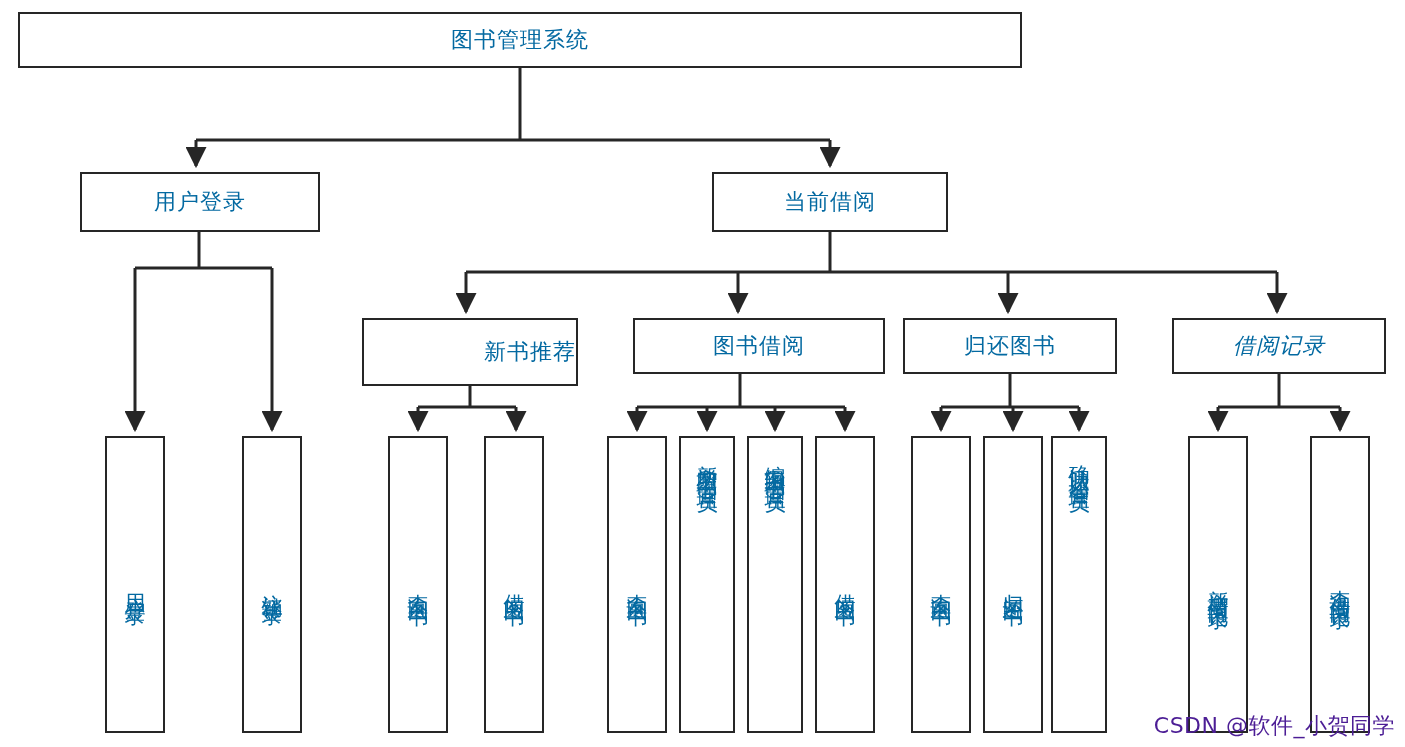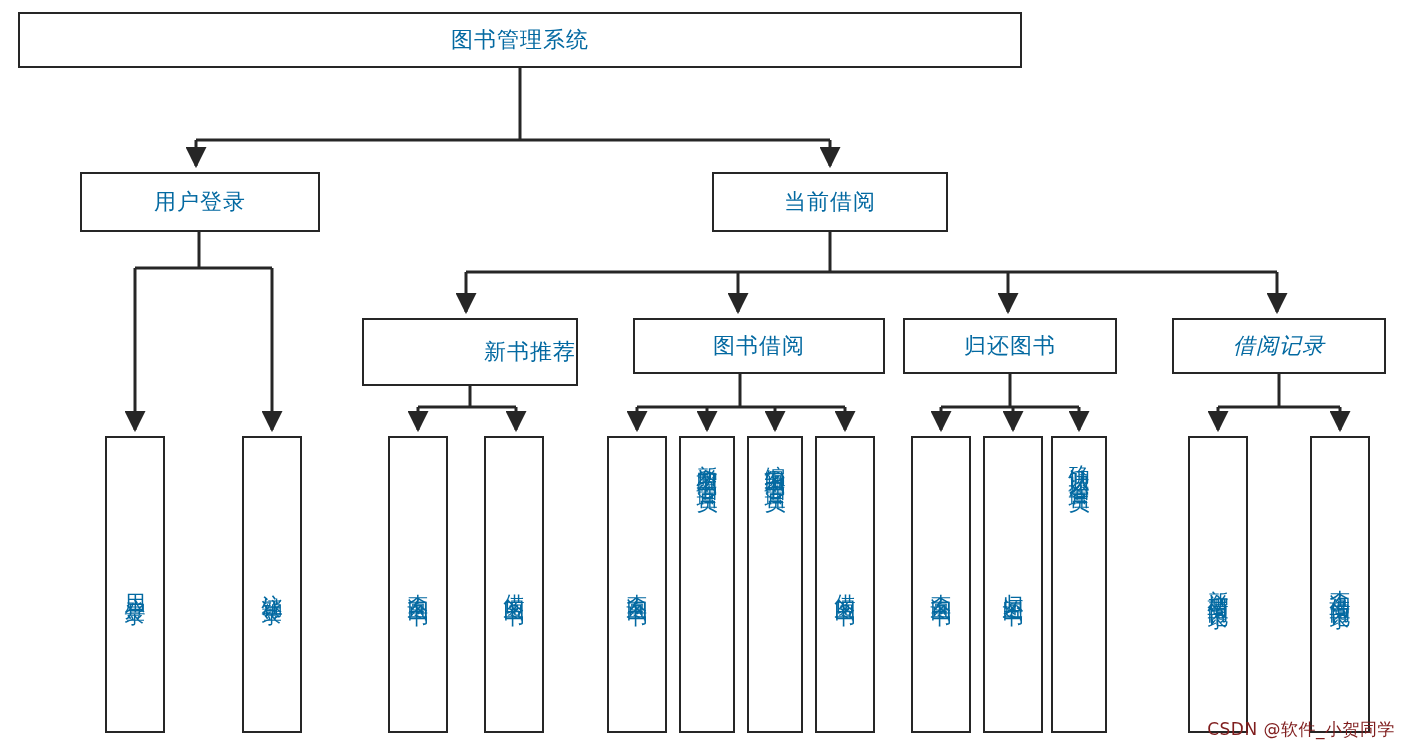--- a/index.html
+++ b/index.html
@@ -46,22 +46,22 @@
     white-space:normal;
   }
   .node.vertical.centered{
     align-items:center;
     padding-top:0;
   }
   #watermark{
     position:absolute;
     right:10px;
     bottom:6px;
-    font-size:17px;
-    color:#7f1d1d;
+    font-size:22px;
+    color:#4c1d95;
     letter-spacing:.5px;
     white-space:nowrap;
   }
 </style>
 </head>
 <body>
 
 <div id="diagram-root">
 
   <svg class="connectors" viewBox="0 0 1405 747" xmlns="http://www.w3.org/2000/svg">

